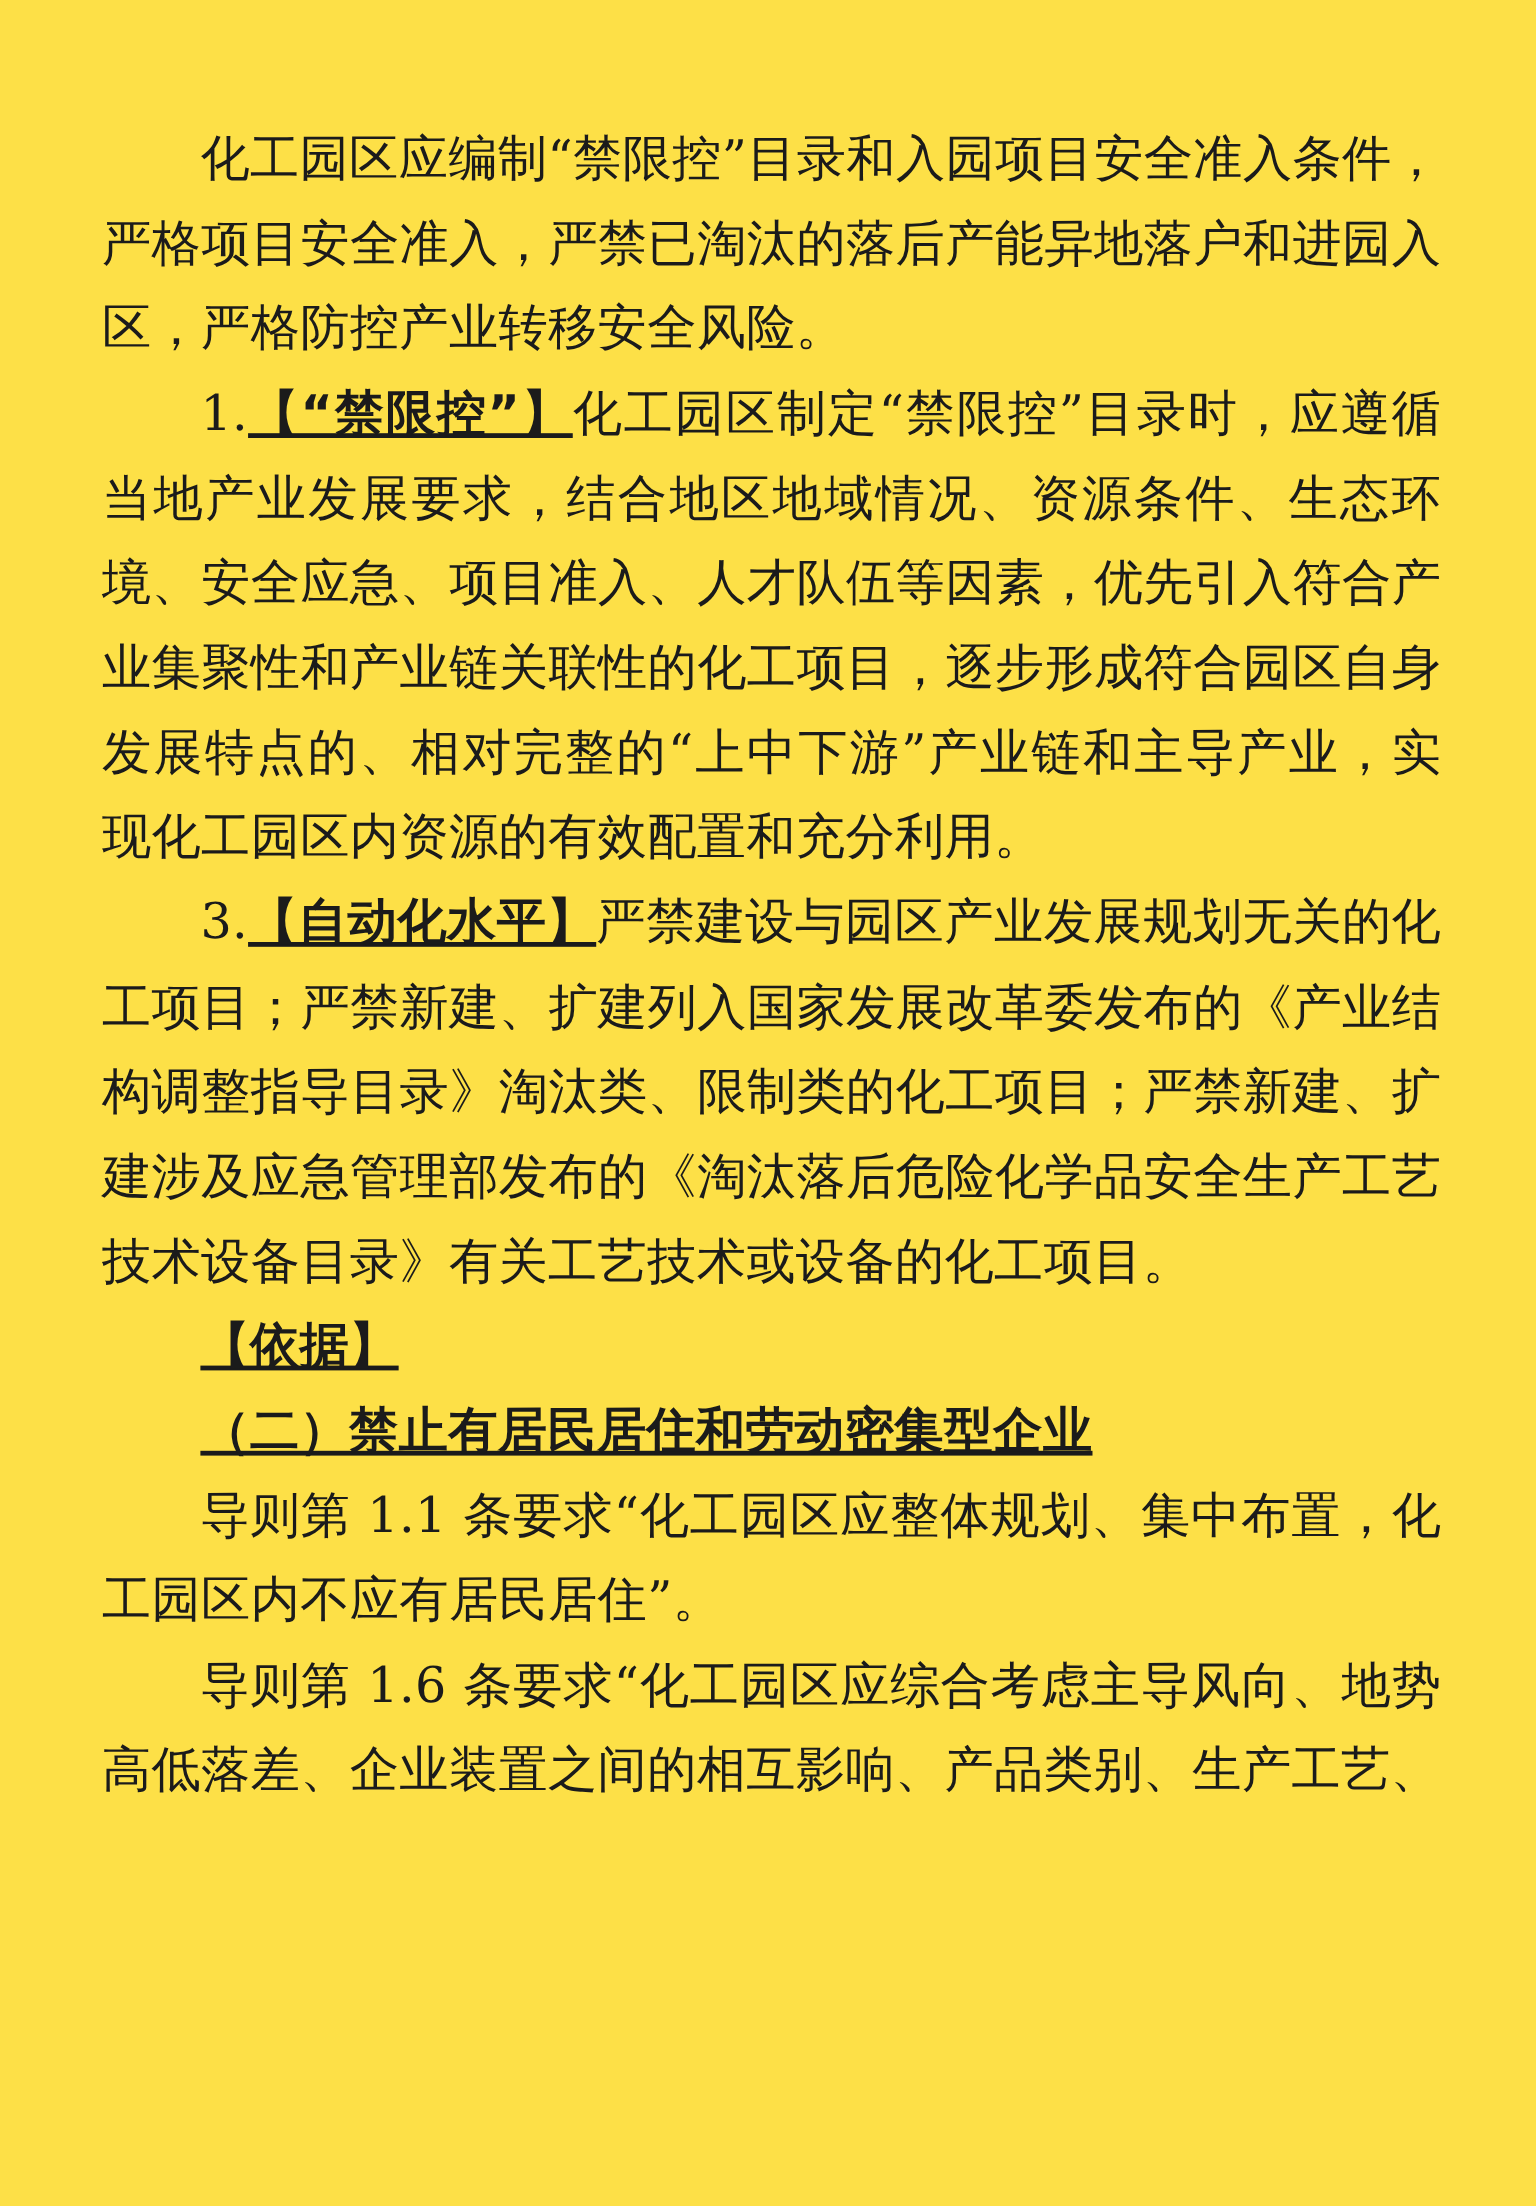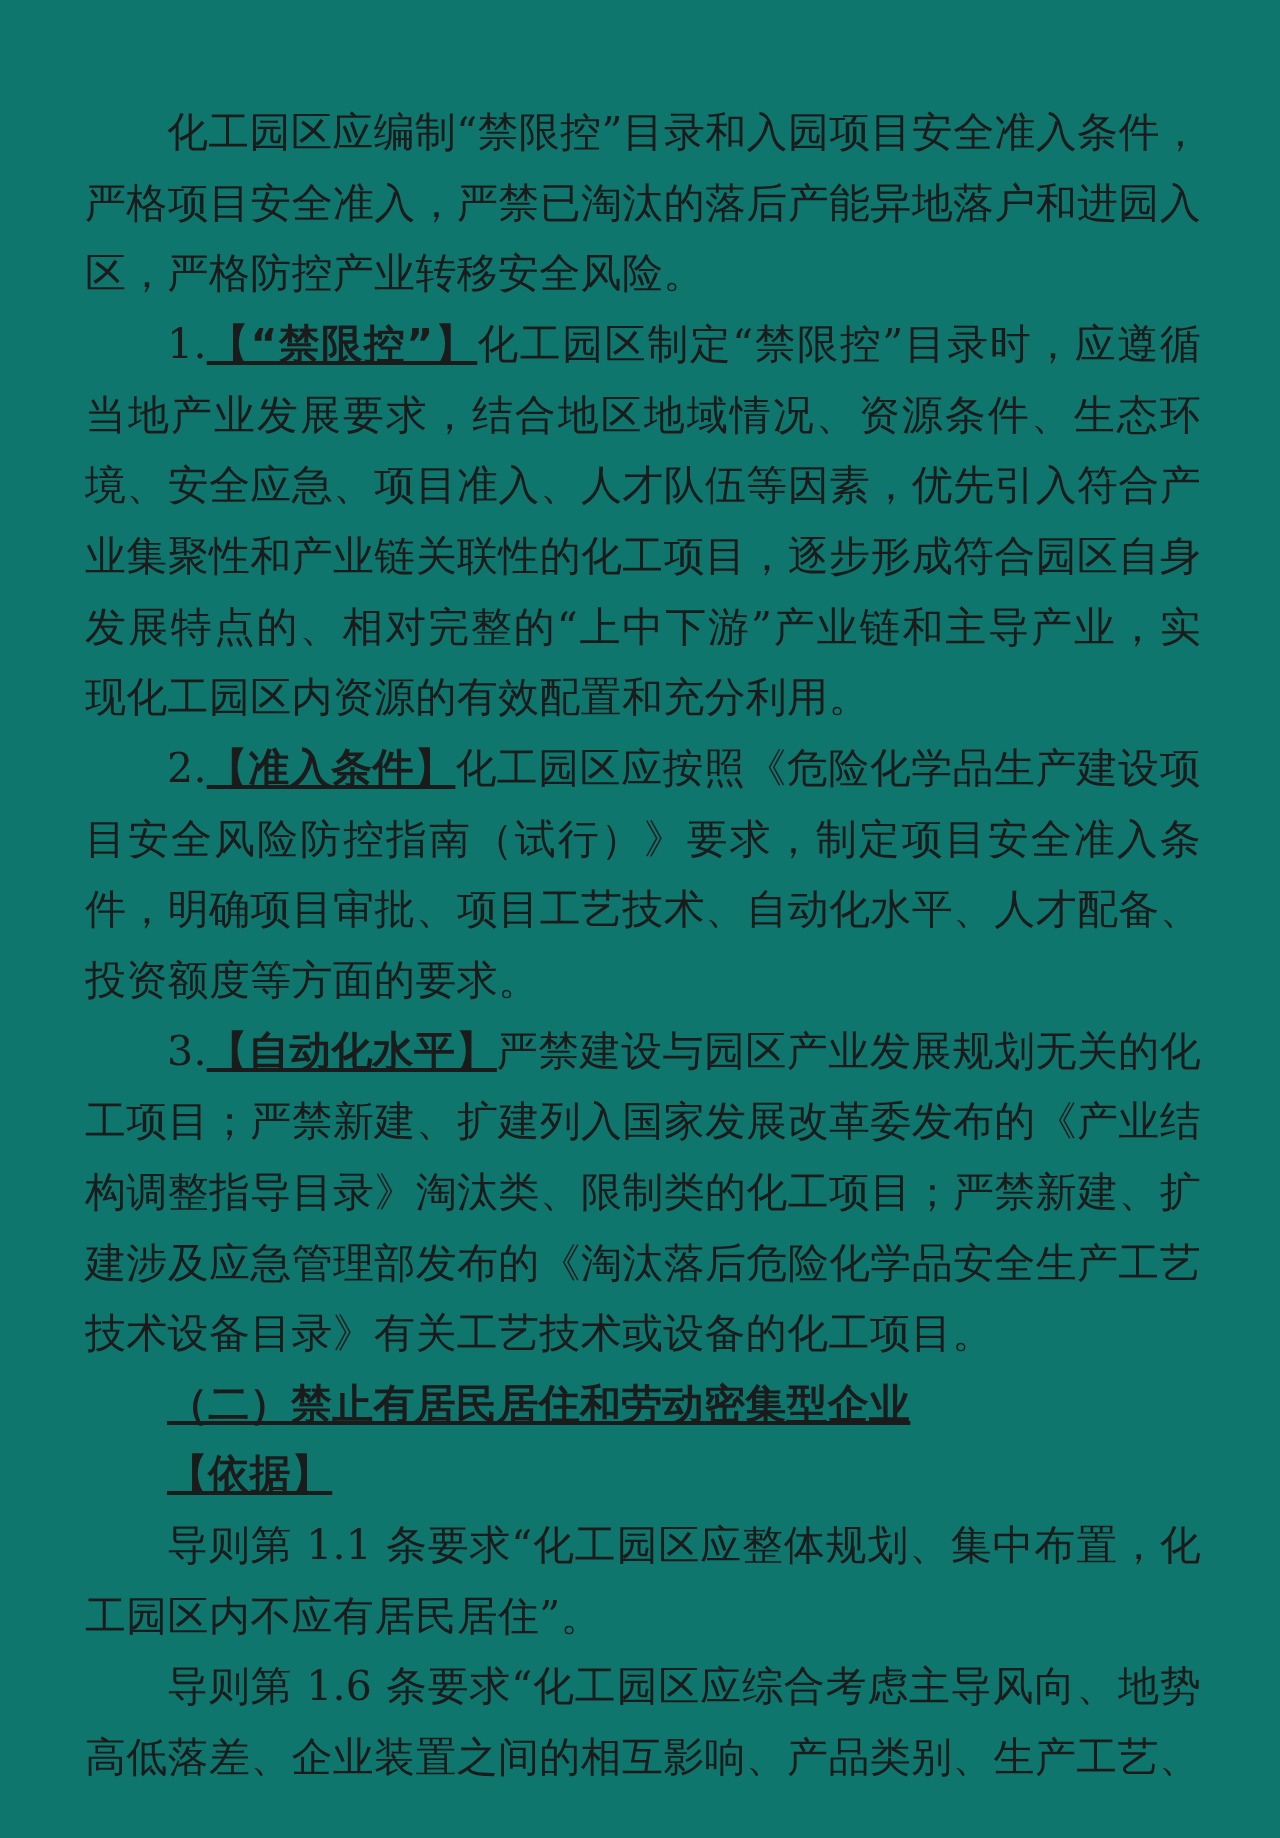--- a/index.html
+++ b/index.html
@@ -9,21 +9,21 @@
     height: 1838px;
     position: relative;
     overflow: hidden;
     font-family: "DejaVu Serif", "Liberation Serif", serif;
   }
   .page {
     position: absolute;
     left: 0; top: 0;
     width: 1280px;
     height: 1838px;
-    background: #0f766e;
+    background: #fde047;
     overflow: hidden;
   }
   .doc-content {
     position: absolute;
     left: 85px;
     top: 97px;
     width: 1116px;
   }
   p.para {
     font-size: 41px;
@@ -45,20 +45,19 @@
     text-decoration: underline;
   }
 </style>
 </head>
 <body style="background: rgb(255, 255, 255);">
 
 <div class="page">
   <div class="doc-content">
       <p class="para" style="color: rgb(27, 27, 27);"><span class="run">化工园区应编制“禁限控”目录和入园项目安全准入条件，严格项目安全准入，严禁已淘汰的落后产能异地落户和进园入区，严格防控产业转移安全风险。</span></p>
       <p class="para" style="color: rgb(27, 27, 27);"><span class="run">1.</span><span class="run bold">【“禁限控”】</span><span class="run">化工园区制定“禁限控”目录时，应遵循当地产业发展要求，结合地区地域情况、资源条件、生态环境、安全应急、项目准入、人才队伍等因素，优先引入符合产业集聚性和产业链关联性的化工项目，逐步形成符合园区自身发展特点的、相对完整的“上中下游”产业链和主导产业，实现化工园区内资源的有效配置和充分利用。</span></p>
-      <p class="para" style="color: rgb(27, 27, 27);"><span class="run">2.</span><span class="run bold">【准入条件】</span><span class="run">化工园区应按照《危险化学品生产建设项目安全风险防控指南（试行）》要求，制定项目安全准入条件，明确项目审批、项目工艺技术、自动化水平、人才配备、投资额度等方面的要求。</span></p>
       <p class="para" style="color: rgb(27, 27, 27);"><span class="run">3.</span><span class="run bold">【自动化水平】</span><span class="run">严禁建设与园区产业发展规划无关的化工项目；严禁新建、扩建列入国家发展改革委发布的《产业结构调整指导目录》淘汰类、限制类的化工项目；严禁新建、扩建涉及应急管理部发布的《淘汰落后危险化学品安全生产工艺技术设备目录》有关工艺技术或设备的化工项目。</span></p>
+      <p class="para" style="color: rgb(27, 27, 27);"><span class="run bold">【依据】</span></p>
       <p class="para heading" style="color: rgb(27, 27, 27);"><span class="run bold">（二）禁止有居民居住和劳动密集型企业</span></p>
-      <p class="para" style="color: rgb(27, 27, 27);"><span class="run bold">【依据】</span></p>
       <p class="para" style="color: rgb(27, 27, 27);"><span class="run">导则第 1.1 条要求“化工园区应整体规划、集中布置，化工园区内不应有居民居住”。</span></p>
       <p class="para" style="color: rgb(27, 27, 27);"><span class="run">导则第 1.6 条要求“化工园区应综合考虑主导风向、地势高低落差、企业装置之间的相互影响、产品类别、生产工艺、</span></p>
     </div>
 </div>
 
 </body></html>

